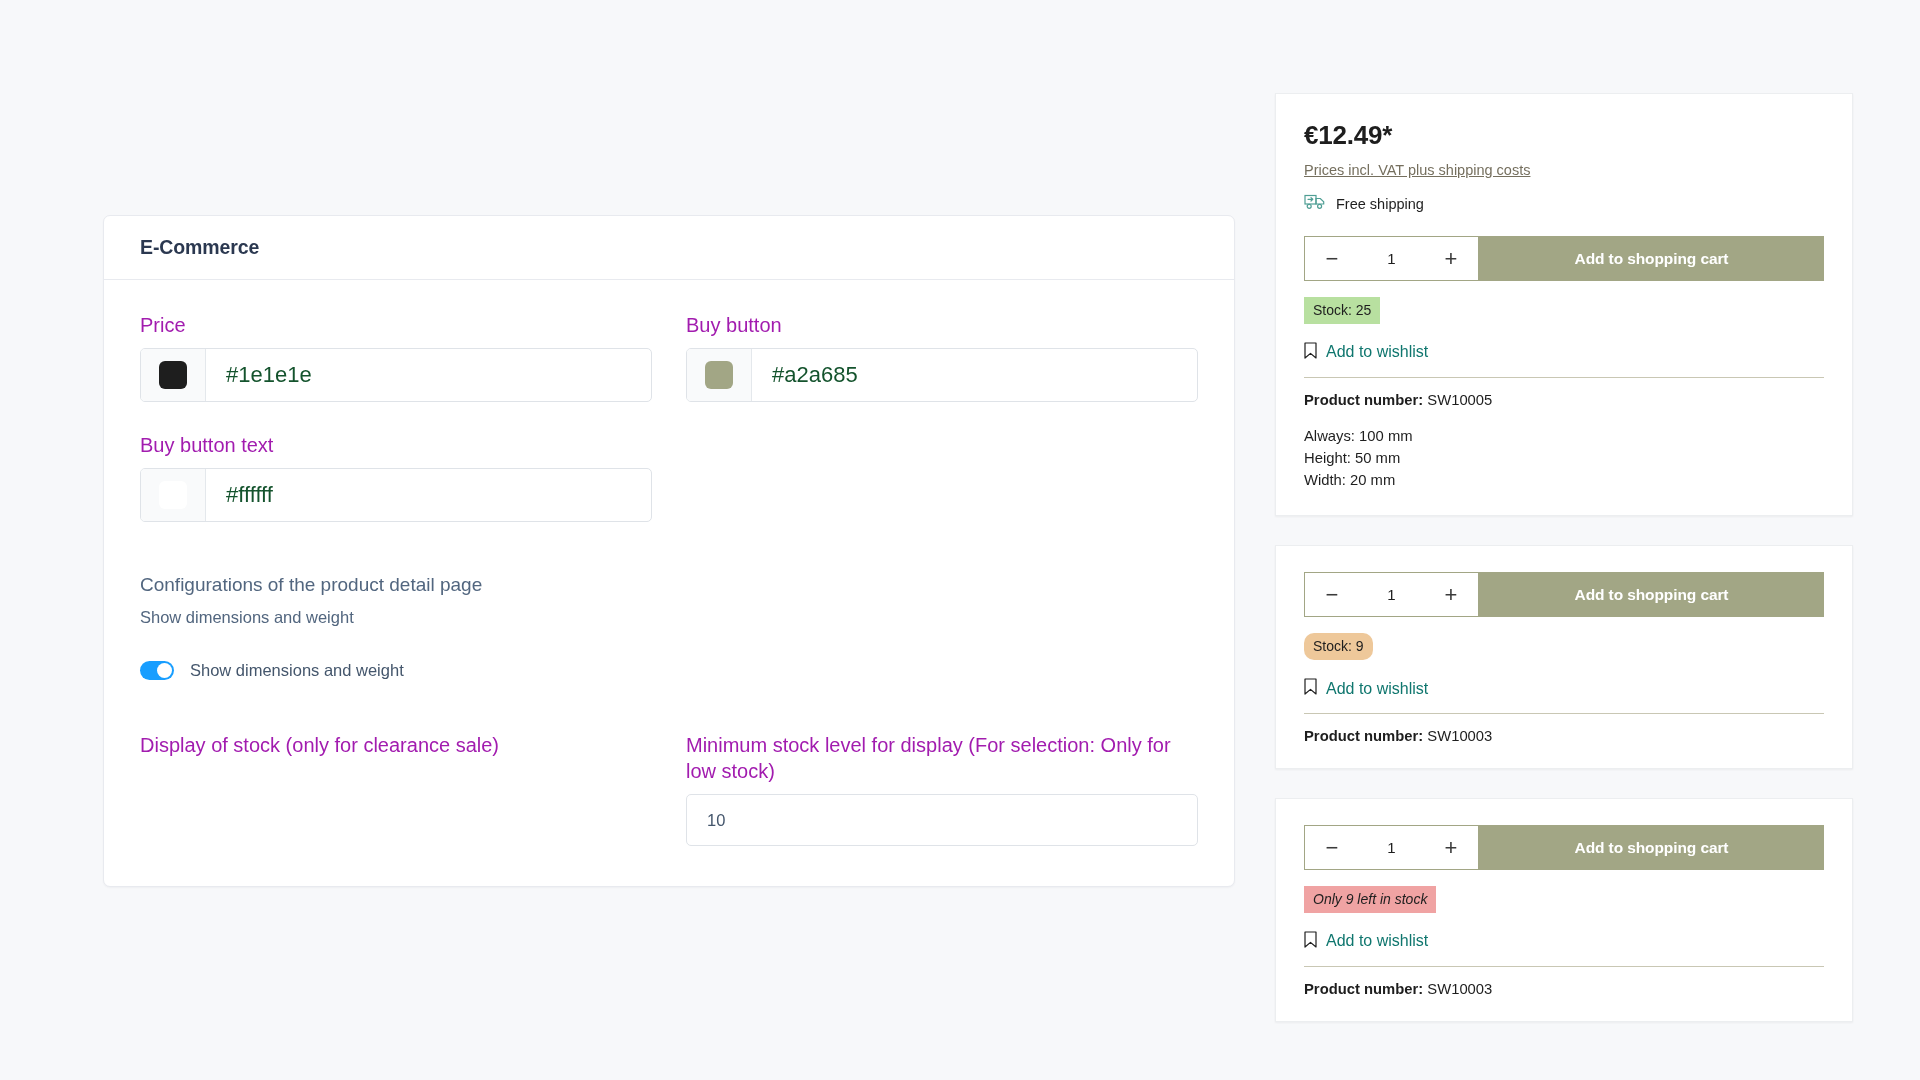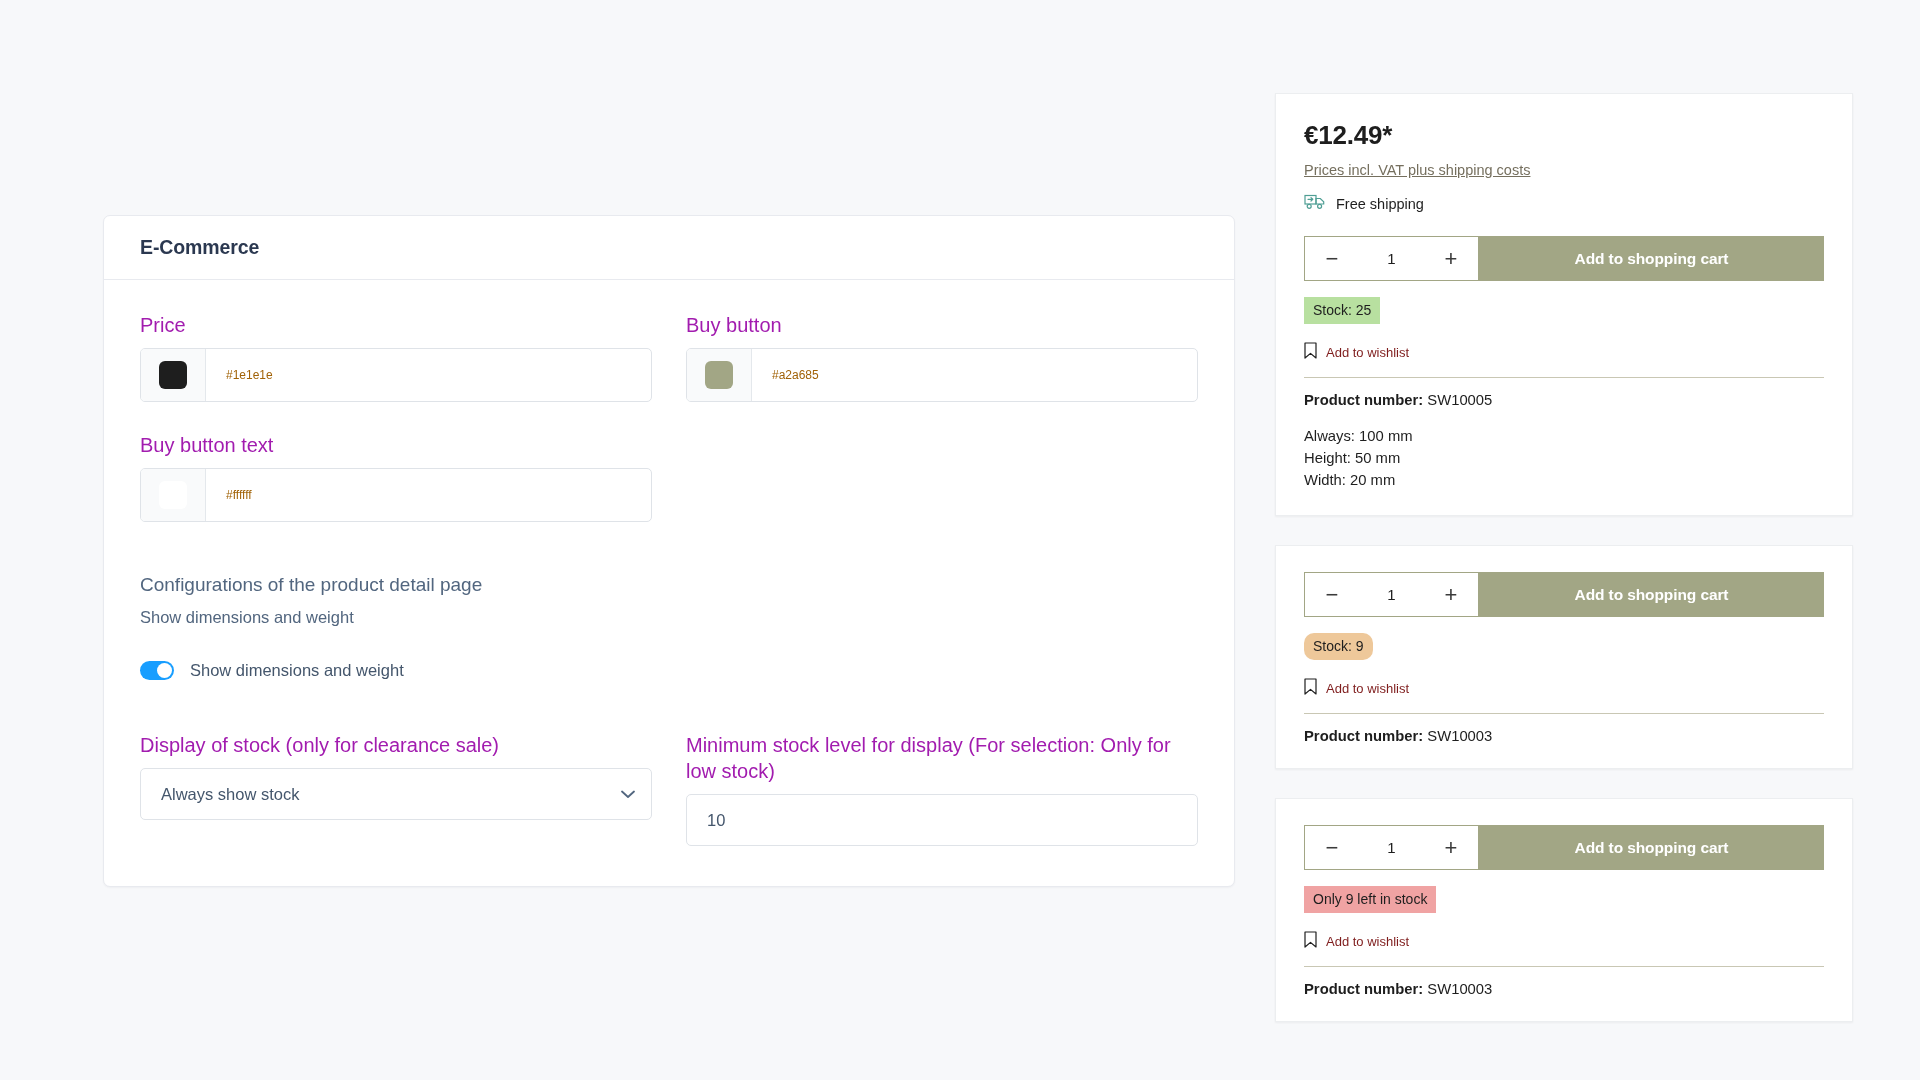--- a/index.html
+++ b/index.html
@@ -80,22 +80,22 @@
   .color-swatch {
     width: 28px;
     height: 28px;
     border-radius: 6px;
   }
   .color-value {
     flex: 1;
     display: flex;
     align-items: center;
     padding-left: 20px;
-    font-size: 12px;
-    color: #a16207;
+    font-size: 22px;
+    color: #14532d;
   }
 
   .spacer-lg { height: 52px; }
   .spacer-md { height: 30px; }
 
   .section-title {
     font-size: 19px;
     color: #52667f;
     margin-bottom: 12px;
   }
@@ -254,32 +254,32 @@
   .stock-badge {
     display: inline-block;
     font-size: 14px;
     color: #1e1e1e;
     padding: 5px 9px;
     line-height: 1.2;
     margin-bottom: 18px;
   }
   .stock-green { background: #b8e0a0; }
   .stock-orange { background: #eec89a; border-radius: 10px; }
-  .stock-red { background: #f0a3a3; }
+  .stock-red { background: #f0a3a3; font-style: italic; }
 
   .wishlist-row {
     display: flex;
     align-items: center;
     gap: 9px;
     margin-bottom: 14px;
     cursor: pointer;
   }
   .wishlist-text {
-    font-size: 13px;
-    color: #7f1d1d;
+    font-size: 16px;
+    color: #0f766e;
   }
   .hr {
     border: none;
     border-top: 1px solid #c9c7b4;
     margin: 0 0 14px 0;
   }
   .prodnum {
     font-size: 14.8px;
     color: #1e1e1e;
     margin-bottom: 0;
@@ -350,28 +350,20 @@
         </div>
         <span class="switch-label">Show dimensions and weight</span>
       </div>
     </div>
 
     <div class="spacer-lg"></div>
 
     <div class="field-row">
       <div class="field-block">
         <span class="field-label">Display of stock (only for clearance sale)</span>
-        <div class="select-control">
-          <span>Always show stock</span>
-          <span class="chev">
-            <svg width="14" height="9" viewBox="0 0 14 9">
-                <path d="M1 1.5 L7 7 L13 1.5" fill="none" stroke="#52667f" stroke-width="1.8" stroke-linecap="round" stroke-linejoin="round"></path>
-              </svg>
-          </span>
-        </div>
       </div>
 
       <div class="field-block">
         <span class="field-label">Minimum stock level for display (For selection: Only for low stock)</span>
         <div class="text-input">10</div>
       </div>
     </div>
 
   </div>
 </div>

